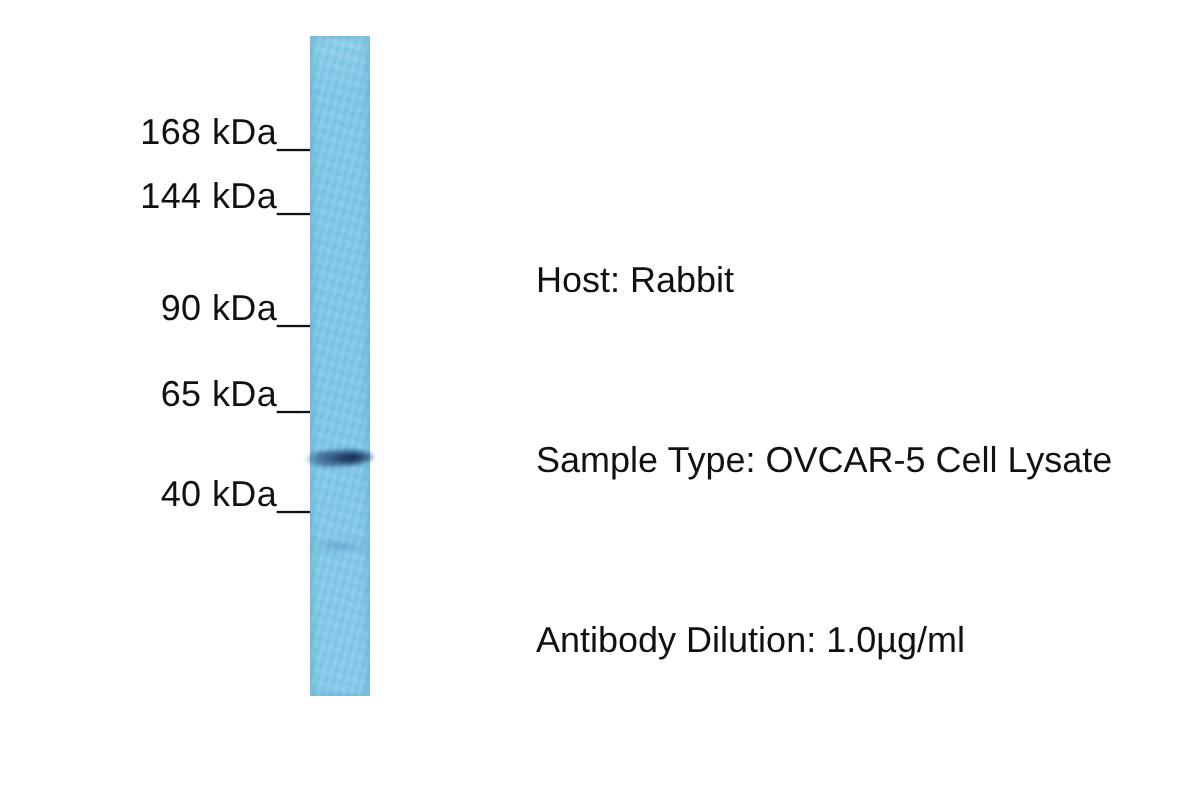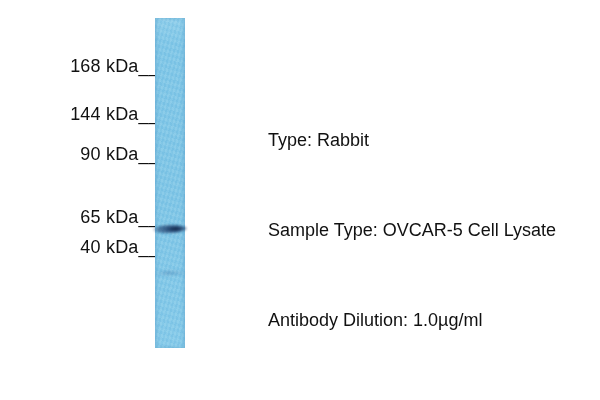--- a/index.html
+++ b/index.html
@@ -24,23 +24,23 @@
     width: 148px;
     text-align: right;
     font-size: 18px;
     line-height: 18px;
     white-space: pre;
     letter-spacing: 0.2px;
     color: #111111;
     margin-left: 11px;
   }
   .marker-0 { top: 57px; }
-  .marker-1 { top: 105px; }
+  .marker-1 { top: 89px; }
   .marker-2 { top: 145px; }
-  .marker-3 { top: 208px; }
+  .marker-3 { top: 188px; }
   .marker-4 { top: 238px; }
 
   
   .lane {
     position: absolute;
     left: 155px;
     top: 18px;
     width: 30px;
     height: 330px;
     background:
@@ -100,18 +100,18 @@
     <span class="marker marker-3">65 kDa__</span>
     <span class="marker marker-4">40 kDa__</span>
   </div>
 
   <div class="lane">
     <div class="band-main"></div>
     <div class="band-faint"></div>
   </div>
 
   <div class="info">
-    <div>Type: Rabbit</div>
+    <div>Host: Rabbit</div>
     <div>Sample Type: OVCAR-5 Cell Lysate</div>
     <div>Antibody Dilution: 1.0µg/ml</div>
   </div>
 
 </div>
 
 </body></html>

